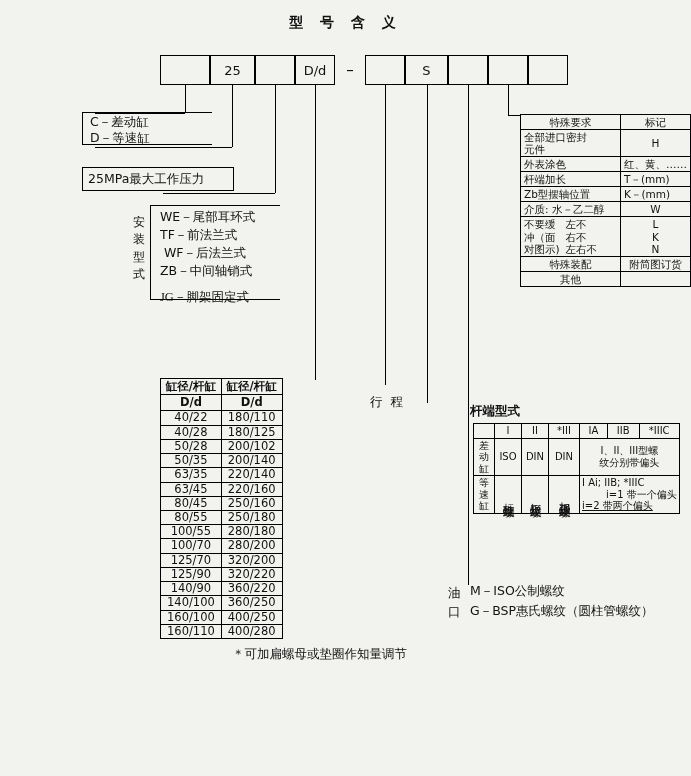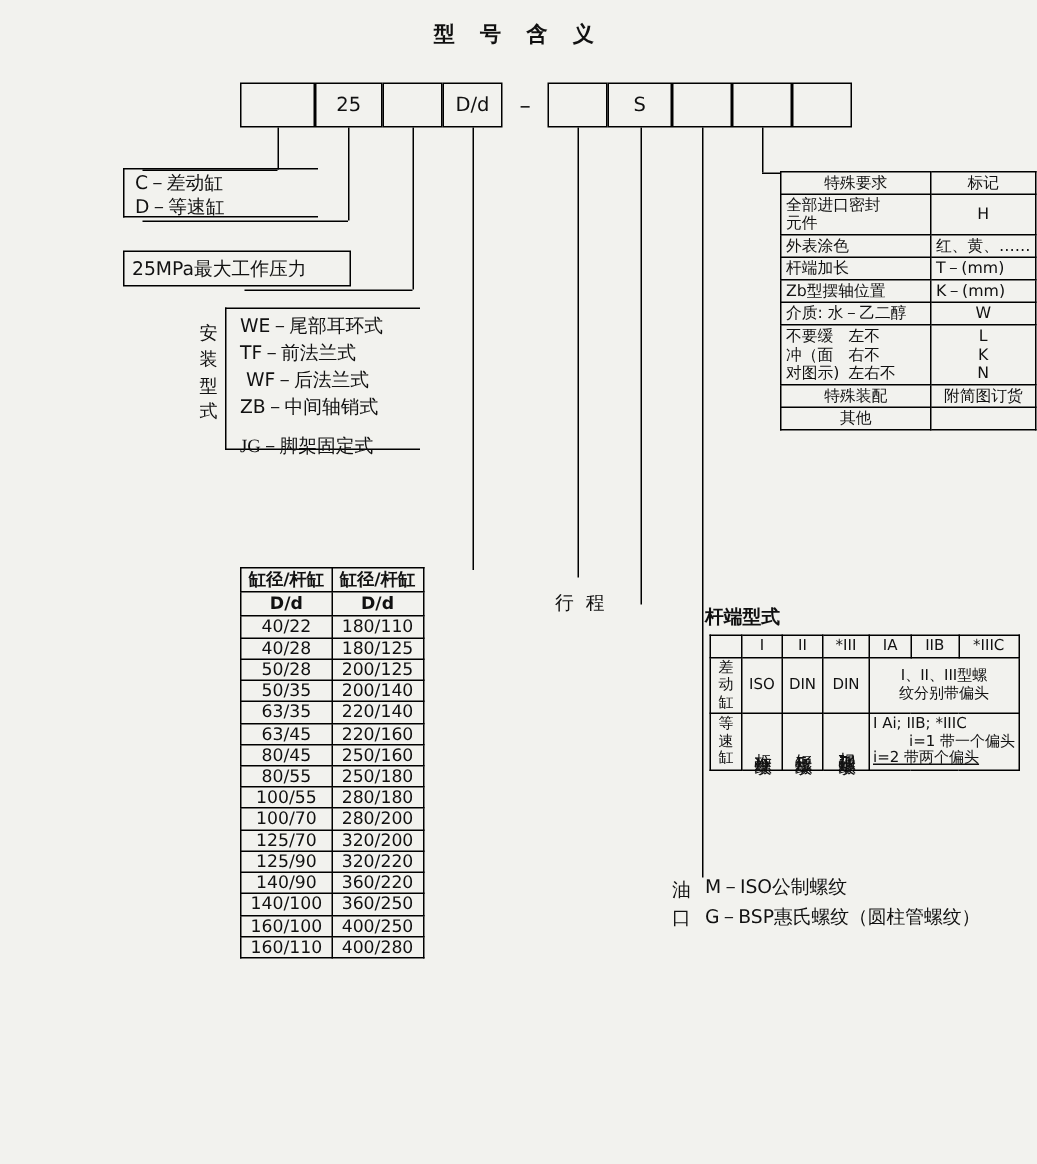--- a/index.html
+++ b/index.html
@@ -183,21 +183,21 @@
           <tr>
             <td>40/22</td>
             <td>180/110</td>
           </tr>
           <tr>
             <td>40/28</td>
             <td>180/125</td>
           </tr>
           <tr>
             <td>50/28</td>
-            <td>200/125</td>
+            <td>200/102</td>
           </tr>
           <tr>
             <td>50/35</td>
             <td>200/140</td>
           </tr>
           <tr>
             <td>63/35</td>
             <td>220/140</td>
           </tr>
           <tr>
@@ -360,14 +360,15 @@
       </table>
   </div>
 
   <div class="abs" style="left:448px; top:583px; font-size:12.5px; line-height:1.55;">
     <div>油</div>
     <div>口</div>
   </div>
   <div class="abs" style="left:470px; top:583px; font-size:12.5px;">M－ISO公制螺纹</div>
   <div class="abs" style="left:470px; top:603px; font-size:12.5px;">G－BSP惠氏螺纹（圆柱管螺纹）</div>
 
+  <div class="abs note" style="left:232px; top:646px;">＊可加扁螺母或垫圈作知量调节</div>
 
 </div>
 
 </body></html>

